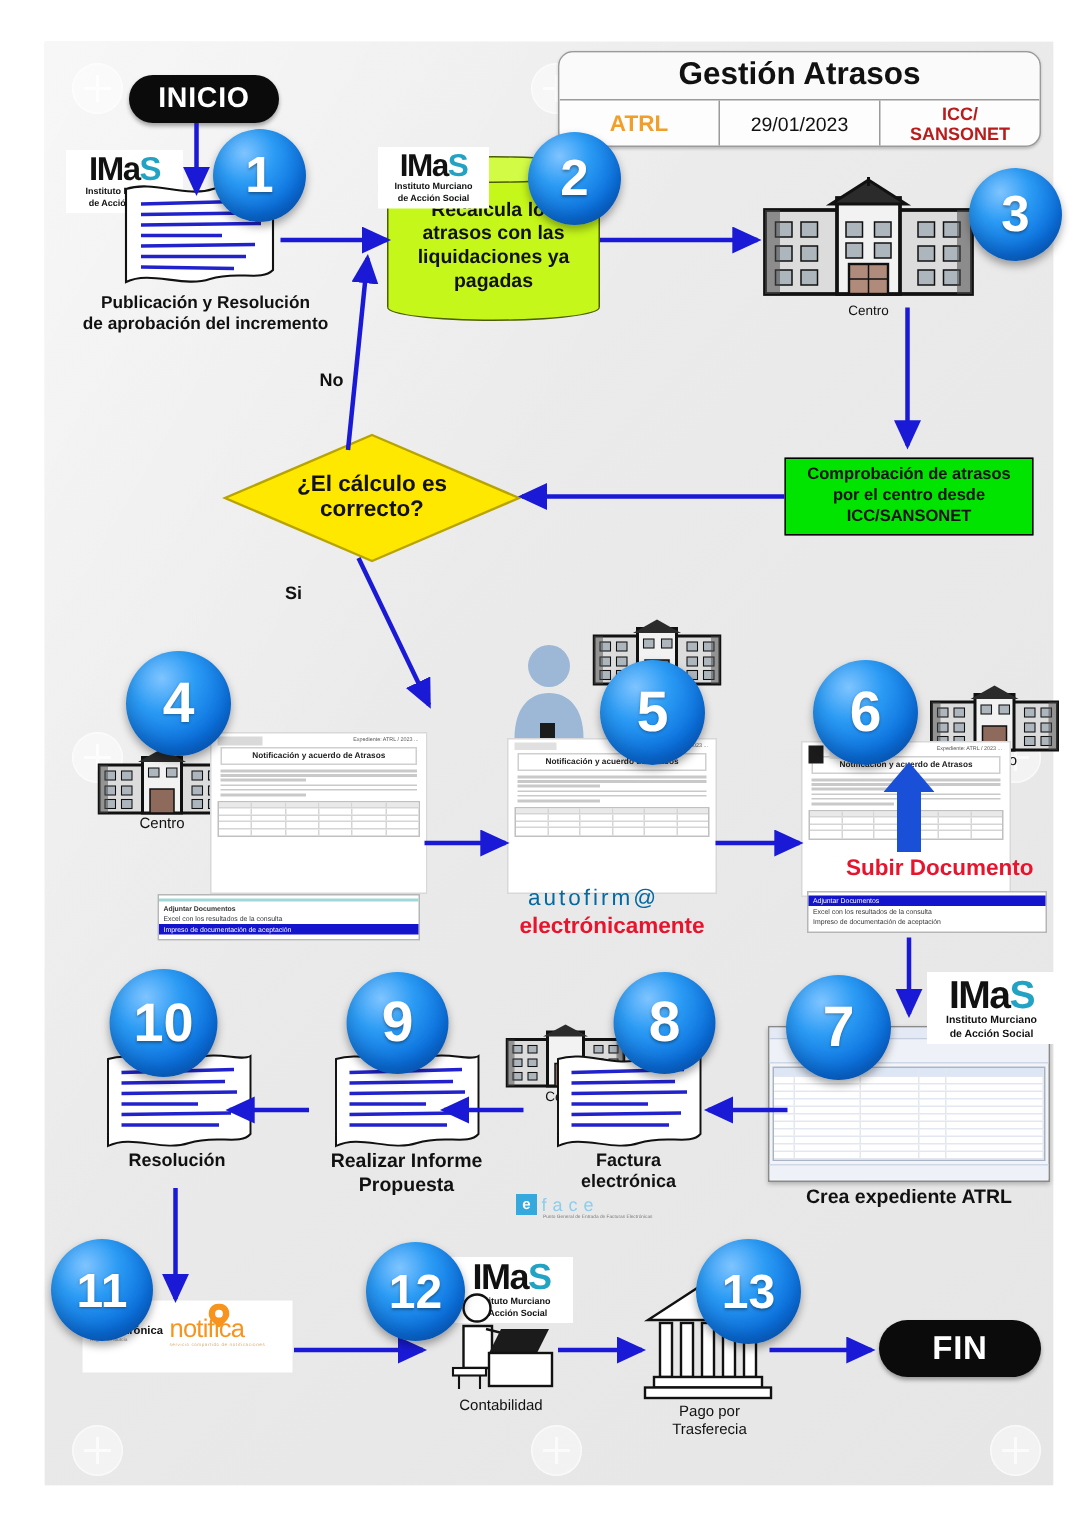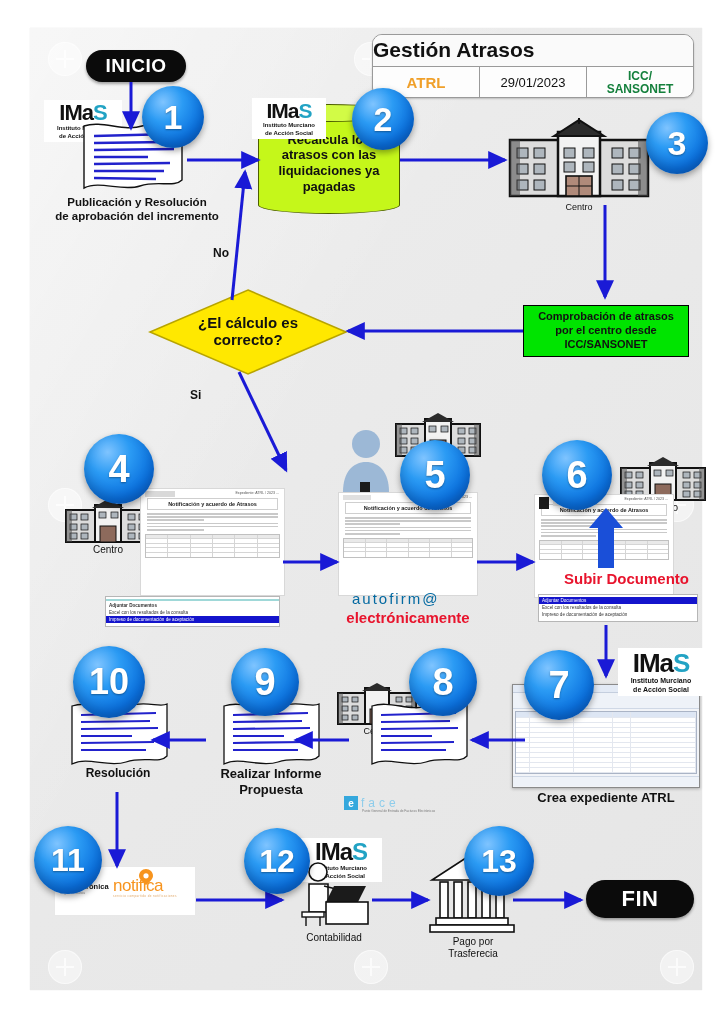--- a/index.html
+++ b/index.html
@@ -58,34 +58,34 @@
 
   
   .hdr {
     background:#fdfdfd;
     border:1px solid #9a9a9a;
     border-radius:10px;
     overflow:hidden;
     box-shadow:0 1px 2px rgba(0,0,0,.2);
   }
   .hdr-title {
-    text-align:left; font-weight:bold; font-size:21px; color:#111;
+    text-align:center; font-weight:bold; font-size:21px; color:#111;
     padding:3px 0 4px; border-bottom:1px solid #9a9a9a;
     background:#fafafa;
   }
   .hdr-row { display:flex; height:32px; }
   .hdr-cell {
     flex:1; display:flex; align-items:center; justify-content:center;
     font-size:14px; font-weight:bold; text-align:center; line-height:1.05;
     border-right:1px solid #9a9a9a;
   }
   .hdr-cell:last-child { border-right:none; }
   .c-atrl { color:#f0a02a; font-size:15px; }
   .c-date { color:#111; font-weight:normal; font-size:13px; }
-  .c-icc  { color:#15803d; font-size:12px; }
+  .c-icc  { color:#b91c1c; font-size:12px; }
 
   
   .bubble {
     position:absolute;
     border-radius:50%;
     color:#fff; font-weight:bold;
     display:flex; align-items:center; justify-content:center;
     background: radial-gradient(circle at 34% 26%, #7fc4ff 0%, #2b9bf4 32%, #0a6fdd 68%, #0a52b8 100%);
     box-shadow: 0 3px 6px rgba(0,0,0,.35), inset 0 -6px 12px rgba(0,0,0,.18);
     text-shadow: 0 1px 2px rgba(0,0,0,.35);
@@ -804,20 +804,24 @@
       <g stroke="#2222cc" stroke-width="2.2">
         <line x1="15" y1="17" x2="90" y2="15"></line>
         <line x1="15" y1="24" x2="84" y2="23"></line>
         <line x1="15" y1="31" x2="92" y2="30"></line>
         <line x1="15" y1="38" x2="66" y2="38"></line>
         <line x1="15" y1="45" x2="88" y2="44"></line>
         <line x1="15" y1="52" x2="80" y2="52"></line>
       </g>
     </svg>
   </div>
+  <div class="blkcap" style="left:366px; top:766px; width:106px; font-size:12px;">
+    <div>Factura</div>
+    <div>electrónica</div>
+  </div>
 
   <div class="faca" style="left:344px; top:796px;">
     <div class="faca-sq">e</div>
     <div class="faca-l">face</div>
     <div class="faca-sub">Punto General de Entrada de Facturas Electrónicas</div>
   </div>
 
   <div class="bubble" style="left:409px; top:648px; width:68px; height:68px; font-size:38px;">
     <span>8</span>
   </div>

